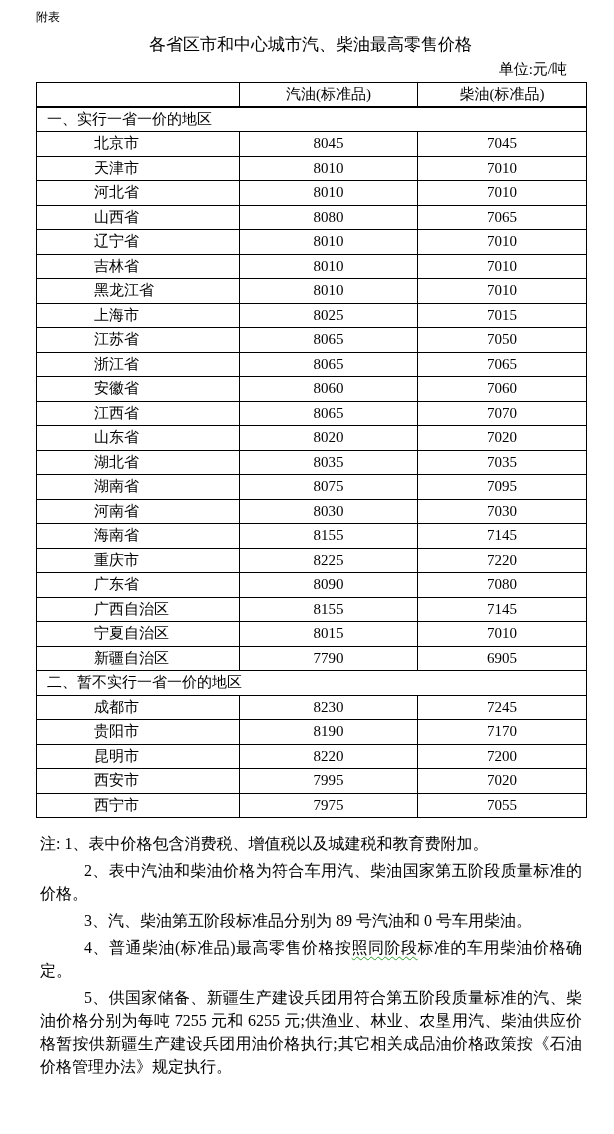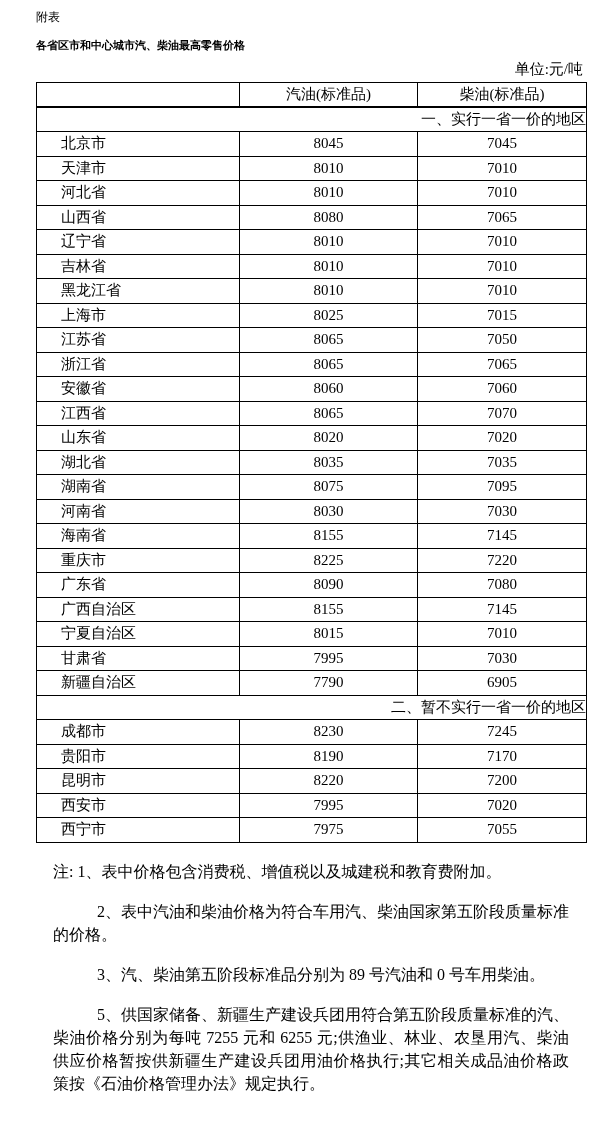--- a/index.html
+++ b/index.html
@@ -18,56 +18,57 @@
     color: var(--text-color);
     font-family: "Liberation Serif", "DejaVu Serif", serif;
   }
   .doc { padding: 8px 29px 0 36px; }
   .tag {
     font-size: 12px;
     line-height: 18px;
   }
   .title {
     margin: 8px 0 0 0;
-    font-size: 11px;
-    font-weight: bold;
+    font-size: 17px;
+    font-weight: normal;
+    text-align: center;
     line-height: 22px;
   }
   .unit {
-    margin: 4px 2px 3px 0;
+    margin: 4px 18px 3px 0;
     font-size: 15px;
     text-align: right;
     line-height: 19px;
   }
   table.price-table {
     border-collapse: collapse;
     table-layout: fixed;
     width: 550px;
   }
   .price-table th, .price-table td {
     border: 1px solid var(--border-color);
     height: 24.5px;
     padding: 0;
     font-size: 15px;
     font-weight: normal;
     line-height: 1;
     overflow: hidden;
     white-space: nowrap;
   }
   .price-table thead th { border-bottom: 2px solid var(--border-color); text-align: center; }
-  .price-table td.section { text-align: right; padding-left: 4px; }
-  .price-table td.region  { text-align: left; padding-left: 24px; }
+  .price-table td.section { text-align: left; padding-left: 10px; }
+  .price-table td.region  { text-align: left; padding-left: 57px; }
   .price-table td.num     { text-align: center; }
   .notes {
     margin-top: 14px;
     width: 550px;
     font-size: 16px;
     line-height: 23px;
   }
-  .note { margin: 17px; text-align: justify; }
+  .note { margin: 4px; text-align: justify; }
   .note.ind { text-indent: 44px; }
   .squiggle {
     text-decoration: underline;
     text-decoration-style: wavy;
     text-decoration-color: var(--squiggle-color);
     text-decoration-thickness: 1px;
     text-underline-offset: 3px;
   }
 </style>
 </head>
@@ -194,25 +195,20 @@
           <td class="region">广西自治区</td>
           <td class="num">8155</td>
           <td class="num">7145</td>
         </tr>
         <tr>
           <td class="region">宁夏自治区</td>
           <td class="num">8015</td>
           <td class="num">7010</td>
         </tr>
         <tr>
-          <td class="region">甘肃省</td>
-          <td class="num">7995</td>
-          <td class="num">7030</td>
-        </tr>
-        <tr>
           <td class="region">新疆自治区</td>
           <td class="num">7790</td>
           <td class="num">6905</td>
         </tr>
         <tr>
           <td colspan="3" class="section">二、暂不实行一省一价的地区</td>
         </tr>
         <tr>
           <td class="region">成都市</td>
           <td class="num">8230</td>
@@ -238,15 +234,16 @@
           <td class="num">7975</td>
           <td class="num">7055</td>
         </tr>
       </tbody>
   </table>
 
   <div class="notes" id="notes">
       <p class="note"><span>注: 1、表中价格包含消费税、增值税以及城建税和教育费附加。</span></p>
       <p class="note ind"><span>2、表中汽油和柴油价格为符合车用汽、柴油国家第五阶段质量标准的价格。</span></p>
       <p class="note ind"><span>3、汽、柴油第五阶段标准品分别为 89 号汽油和 0 号车用柴油。</span></p>
+      <p class="note ind"><span>4、普通柴油(标准品)最高零售价格按</span><span class="squiggle">照同阶段</span><span>标准的车用柴油价格确定。</span></p>
       <p class="note ind"><span>5、供国家储备、新疆生产建设兵团用符合第五阶段质量标准的汽、柴油价格分别为每吨 7255 元和 6255 元;供渔业、林业、农垦用汽、柴油供应价格暂按供新疆生产建设兵团用油价格执行;其它相关成品油价格政策按《石油价格管理办法》规定执行。</span></p>
     </div>
 </div>
 
 </body></html>

